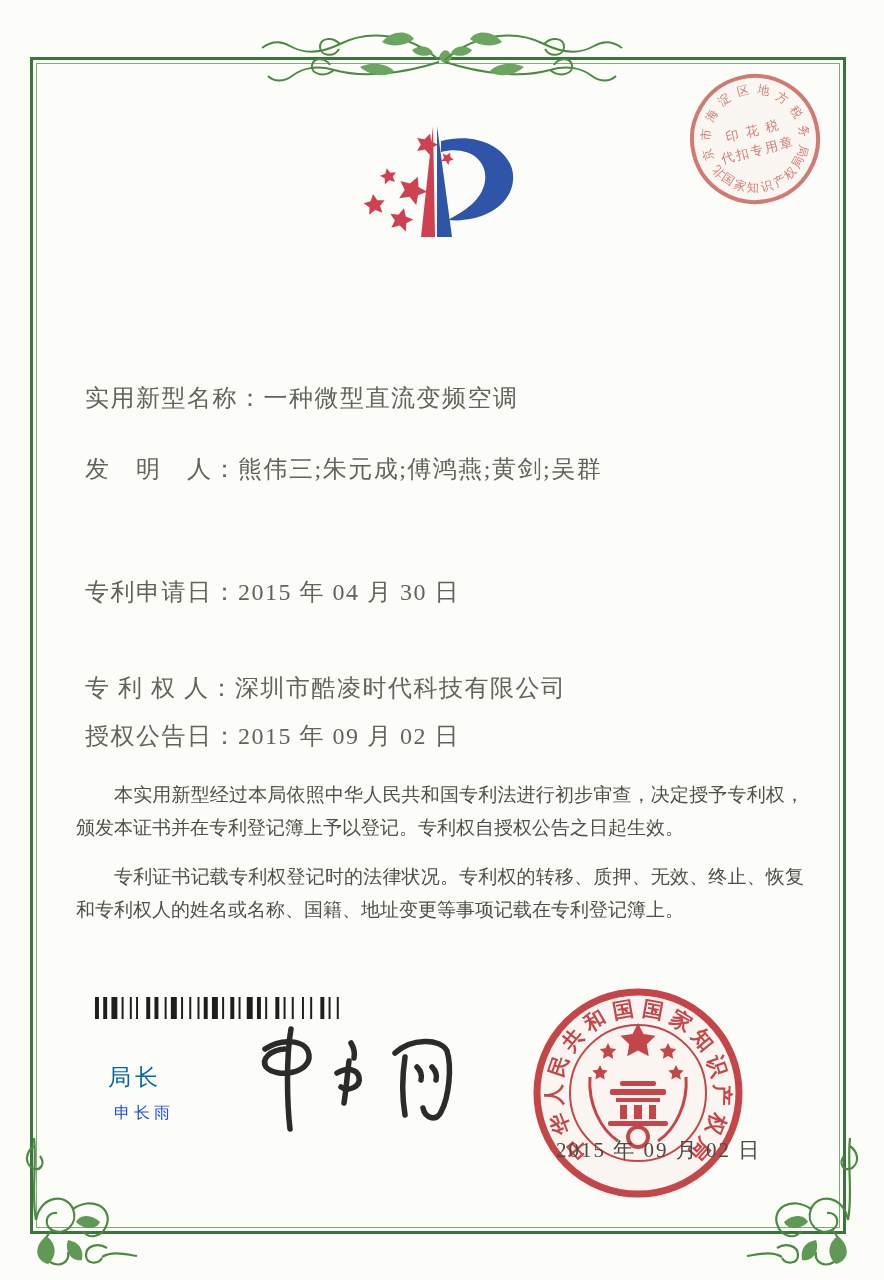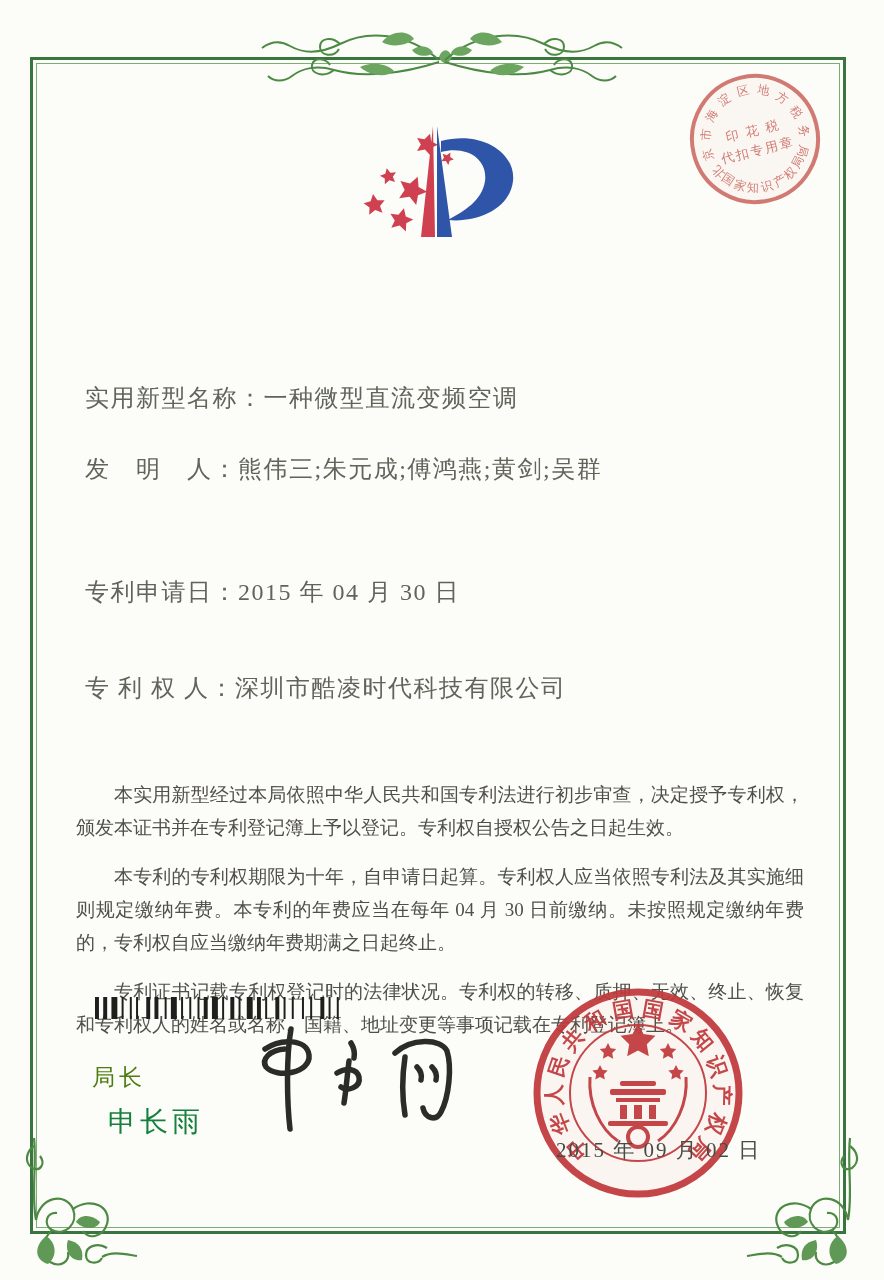--- a/index.html
+++ b/index.html
@@ -19,22 +19,22 @@
   
   .title{position:absolute;left:0;top:254px;width:100%;text-align:center;font-size:47px;font-weight:bold;letter-spacing:16px;padding-left:16px;box-sizing:border-box;color:#34343100;color:#343431;}
   
   .field{position:absolute;left:85px;font-size:24px;letter-spacing:1.5px;color:#63635c;white-space:nowrap;}
   
   .paras{position:absolute;left:60px;top:762px;width:760px;font-size:19px;line-height:33px;color:#504f49;text-align:justify;}
   .paras p{margin:16px;text-indent:2em;}
   
   .barcode{position:absolute;left:95px;top:997px;}
   
-  .sig-title{position:absolute;left:92px;top:1062px;font-size:23px;letter-spacing:4px;color:#4d7c0f;font-family:Liberation Mono, monospace;}
-  .sig-name{position:absolute;left:108px;top:1103px;font-size:28px;letter-spacing:4px;color:#15803d;}
+  .sig-title{position:absolute;left:108px;top:1062px;font-size:23px;letter-spacing:4px;color:#0369a1;font-family:Liberation Mono, monospace;}
+  .sig-name{position:absolute;left:114px;top:1103px;font-size:16px;letter-spacing:4px;color:#1d4ed8;}
   .sig-hand{position:absolute;left:235px;top:1015px;}
   
   .seal-main{position:absolute;left:530px;top:985px;width:216px;height:216px;color:#c0393b;font-weight:bold;opacity:.93;}
   .seal-date{position:absolute;left:556px;top:1136px;font-size:21px;letter-spacing:2px;color:#4a4a44;z-index:5;}
   
   .footer{position:absolute;left:0;top:1200px;width:100%;text-align:center;font-size:18px;letter-spacing:3px;color:#6c6c63;}
   .ring-host{position:absolute;left:0;top:0;width:100%;height:100%;}
 </style>
 </head>
 <body>
@@ -162,24 +162,26 @@
   </div>
   <div class="field" style="top:453px;">
     <span>发　明　人：</span><span>熊伟三;朱元成;傅鸿燕;黄剑;吴群</span>
   </div>
   <div class="field" style="top:576px;">
     <span>专利申请日：</span><span>2015 年 04 月 30 日</span>
   </div>
   <div class="field" style="top:672px;">
     <span>专 利 权 人：</span><span>深圳市酷凌时代科技有限公司</span>
   </div>
+  <div class="field" style="top:720px;">
+    <span>授权公告日：</span><span>2015 年 09 月 02 日</span>
+  </div>
 
   <div class="paras">
     <p>本实用新型经过本局依照中华人民共和国专利法进行初步审查，决定授予专利权，颁发本证书并在专利登记簿上予以登记。专利权自授权公告之日起生效。</p>
-    <p>本专利的专利权期限为十年，自申请日起算。专利权人应当依照专利法及其实施细则规定缴纳年费。本专利的年费应当在每年 04 月 30 日前缴纳。未按照规定缴纳年费的，专利权自应当缴纳年费期满之日起终止。</p>
     <p>专利证书记载专利权登记时的法律状况。专利权的转移、质押、无效、终止、恢复和专利权人的姓名或名称、国籍、地址变更等事项记载在专利登记簿上。</p>
   </div>
 
   <svg class="barcode" width="250" height="22" preserveAspectRatio="none" viewBox="0 0 240.5000000000001 22">
       <rect x="0" y="0" width="3.8" height="22" fill="#1e1e1c"></rect>
       <rect x="7.9" y="0" width="3.8" height="22" fill="#1e1e1c"></rect>
       <rect x="15.8" y="0" width="5.699999999999999" height="22" fill="#1e1e1c"></rect>
       <rect x="25.6" y="0" width="1.9" height="22" fill="#1e1e1c"></rect>
       <rect x="33.5" y="0" width="1.9" height="22" fill="#1e1e1c"></rect>
       <rect x="39.5" y="0" width="1.9" height="22" fill="#1e1e1c"></rect>

